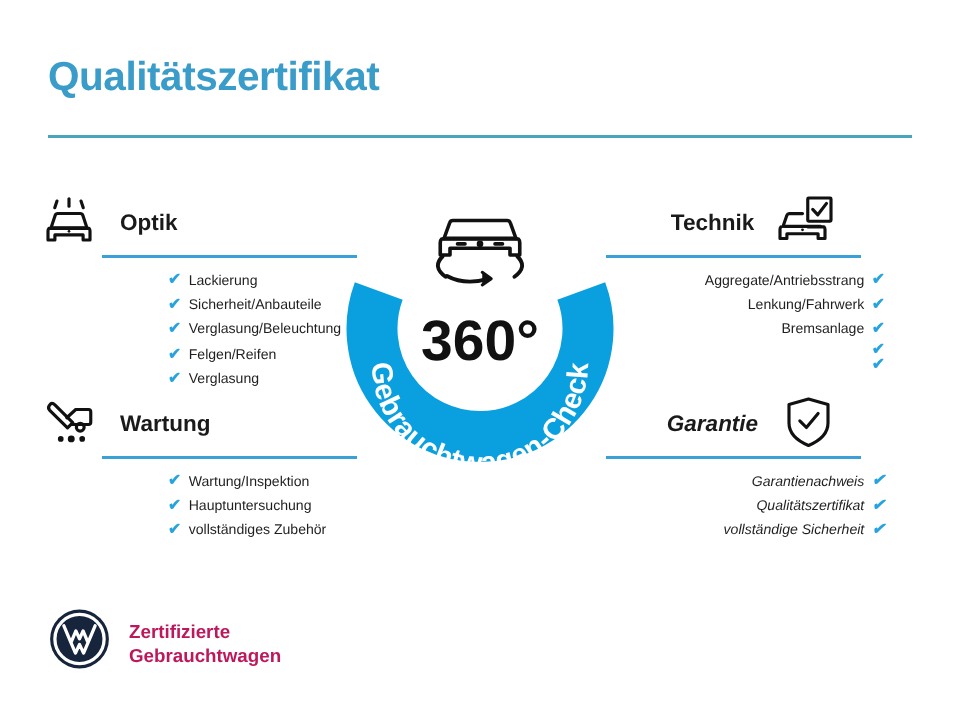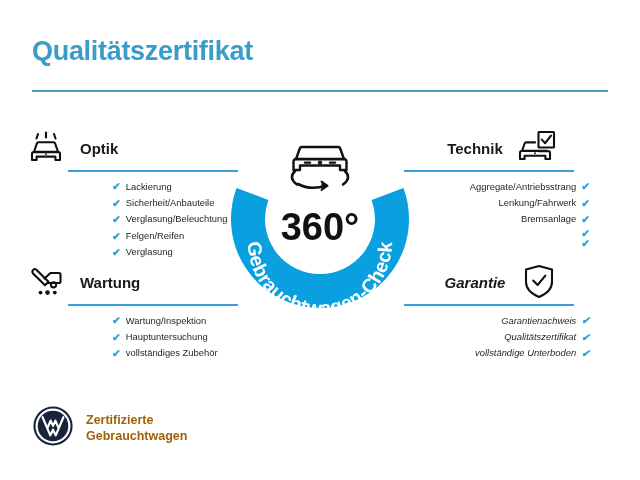--- a/index.html
+++ b/index.html
@@ -61,21 +61,21 @@
     position:absolute; left:222px; top:122px; width:196px; height:196px;
   }
   #badge svg { display:block; }
 
   
   #vw-footer {
     position:absolute; left:32px; top:405px;
     display:flex; align-items:center; gap:12px;
   }
   #vw-text {
-    font-size:12.5px; font-weight:bold; color:#a16207; line-height:16px;
+    font-size:12.5px; font-weight:bold; color:#be185d; line-height:16px;
     white-space:pre-line;
   }
 </style>
 </head>
 <body>
 
 <div id="page-title">Qualitätszertifikat</div>
 <div id="title-rule"></div>
 
 <div class="section" id="sec-optik">
@@ -200,21 +200,21 @@
   <ul class="list right">
     <li>
         <span>Garantienachweis</span>
         <span class="chk">✔</span>
       </li>
     <li>
         <span>Qualitätszertifikat</span>
         <span class="chk">✔</span>
       </li>
     <li>
-        <span>vollständige Unterboden</span>
+        <span>vollständige Sicherheit</span>
         <span class="chk">✔</span>
       </li>
   </ul>
 </div>
 
 <div id="badge">
   <svg width="196" height="196" viewBox="0 0 196 196">
     <defs>
       <path id="arcpath" d="M 28 104 A 72 72 0 1 0 168 104" fill="none"></path>
     </defs>

